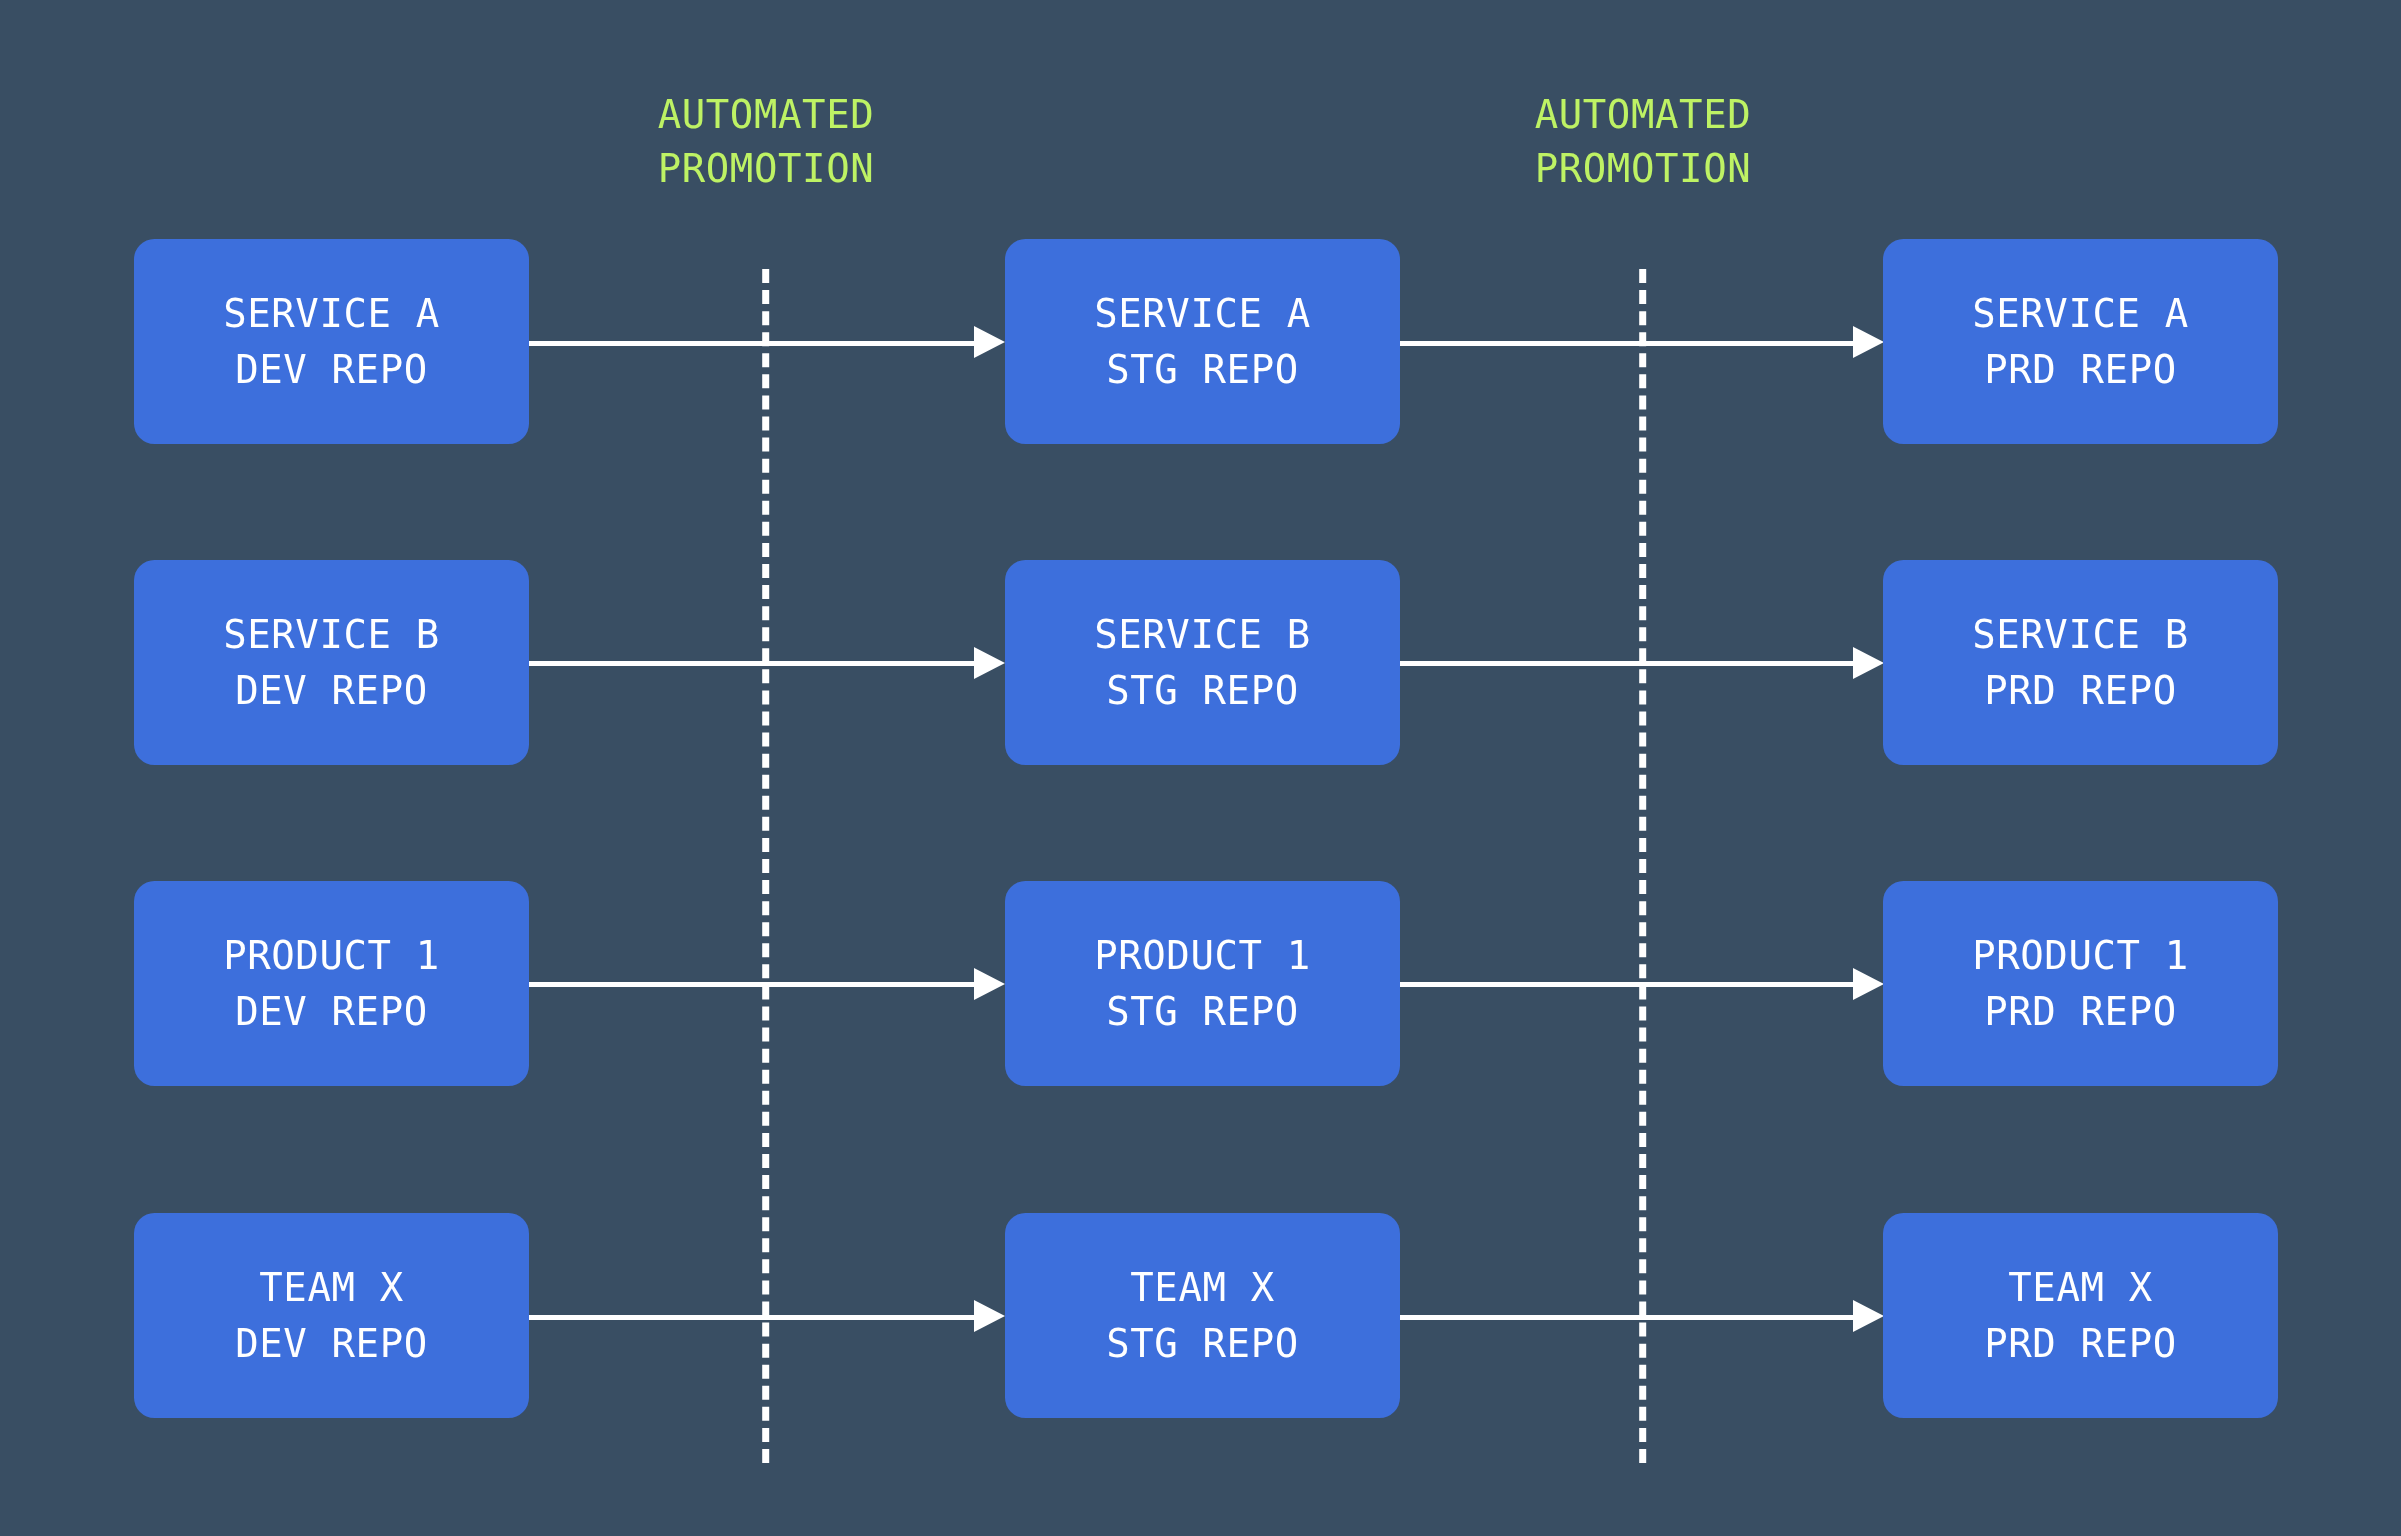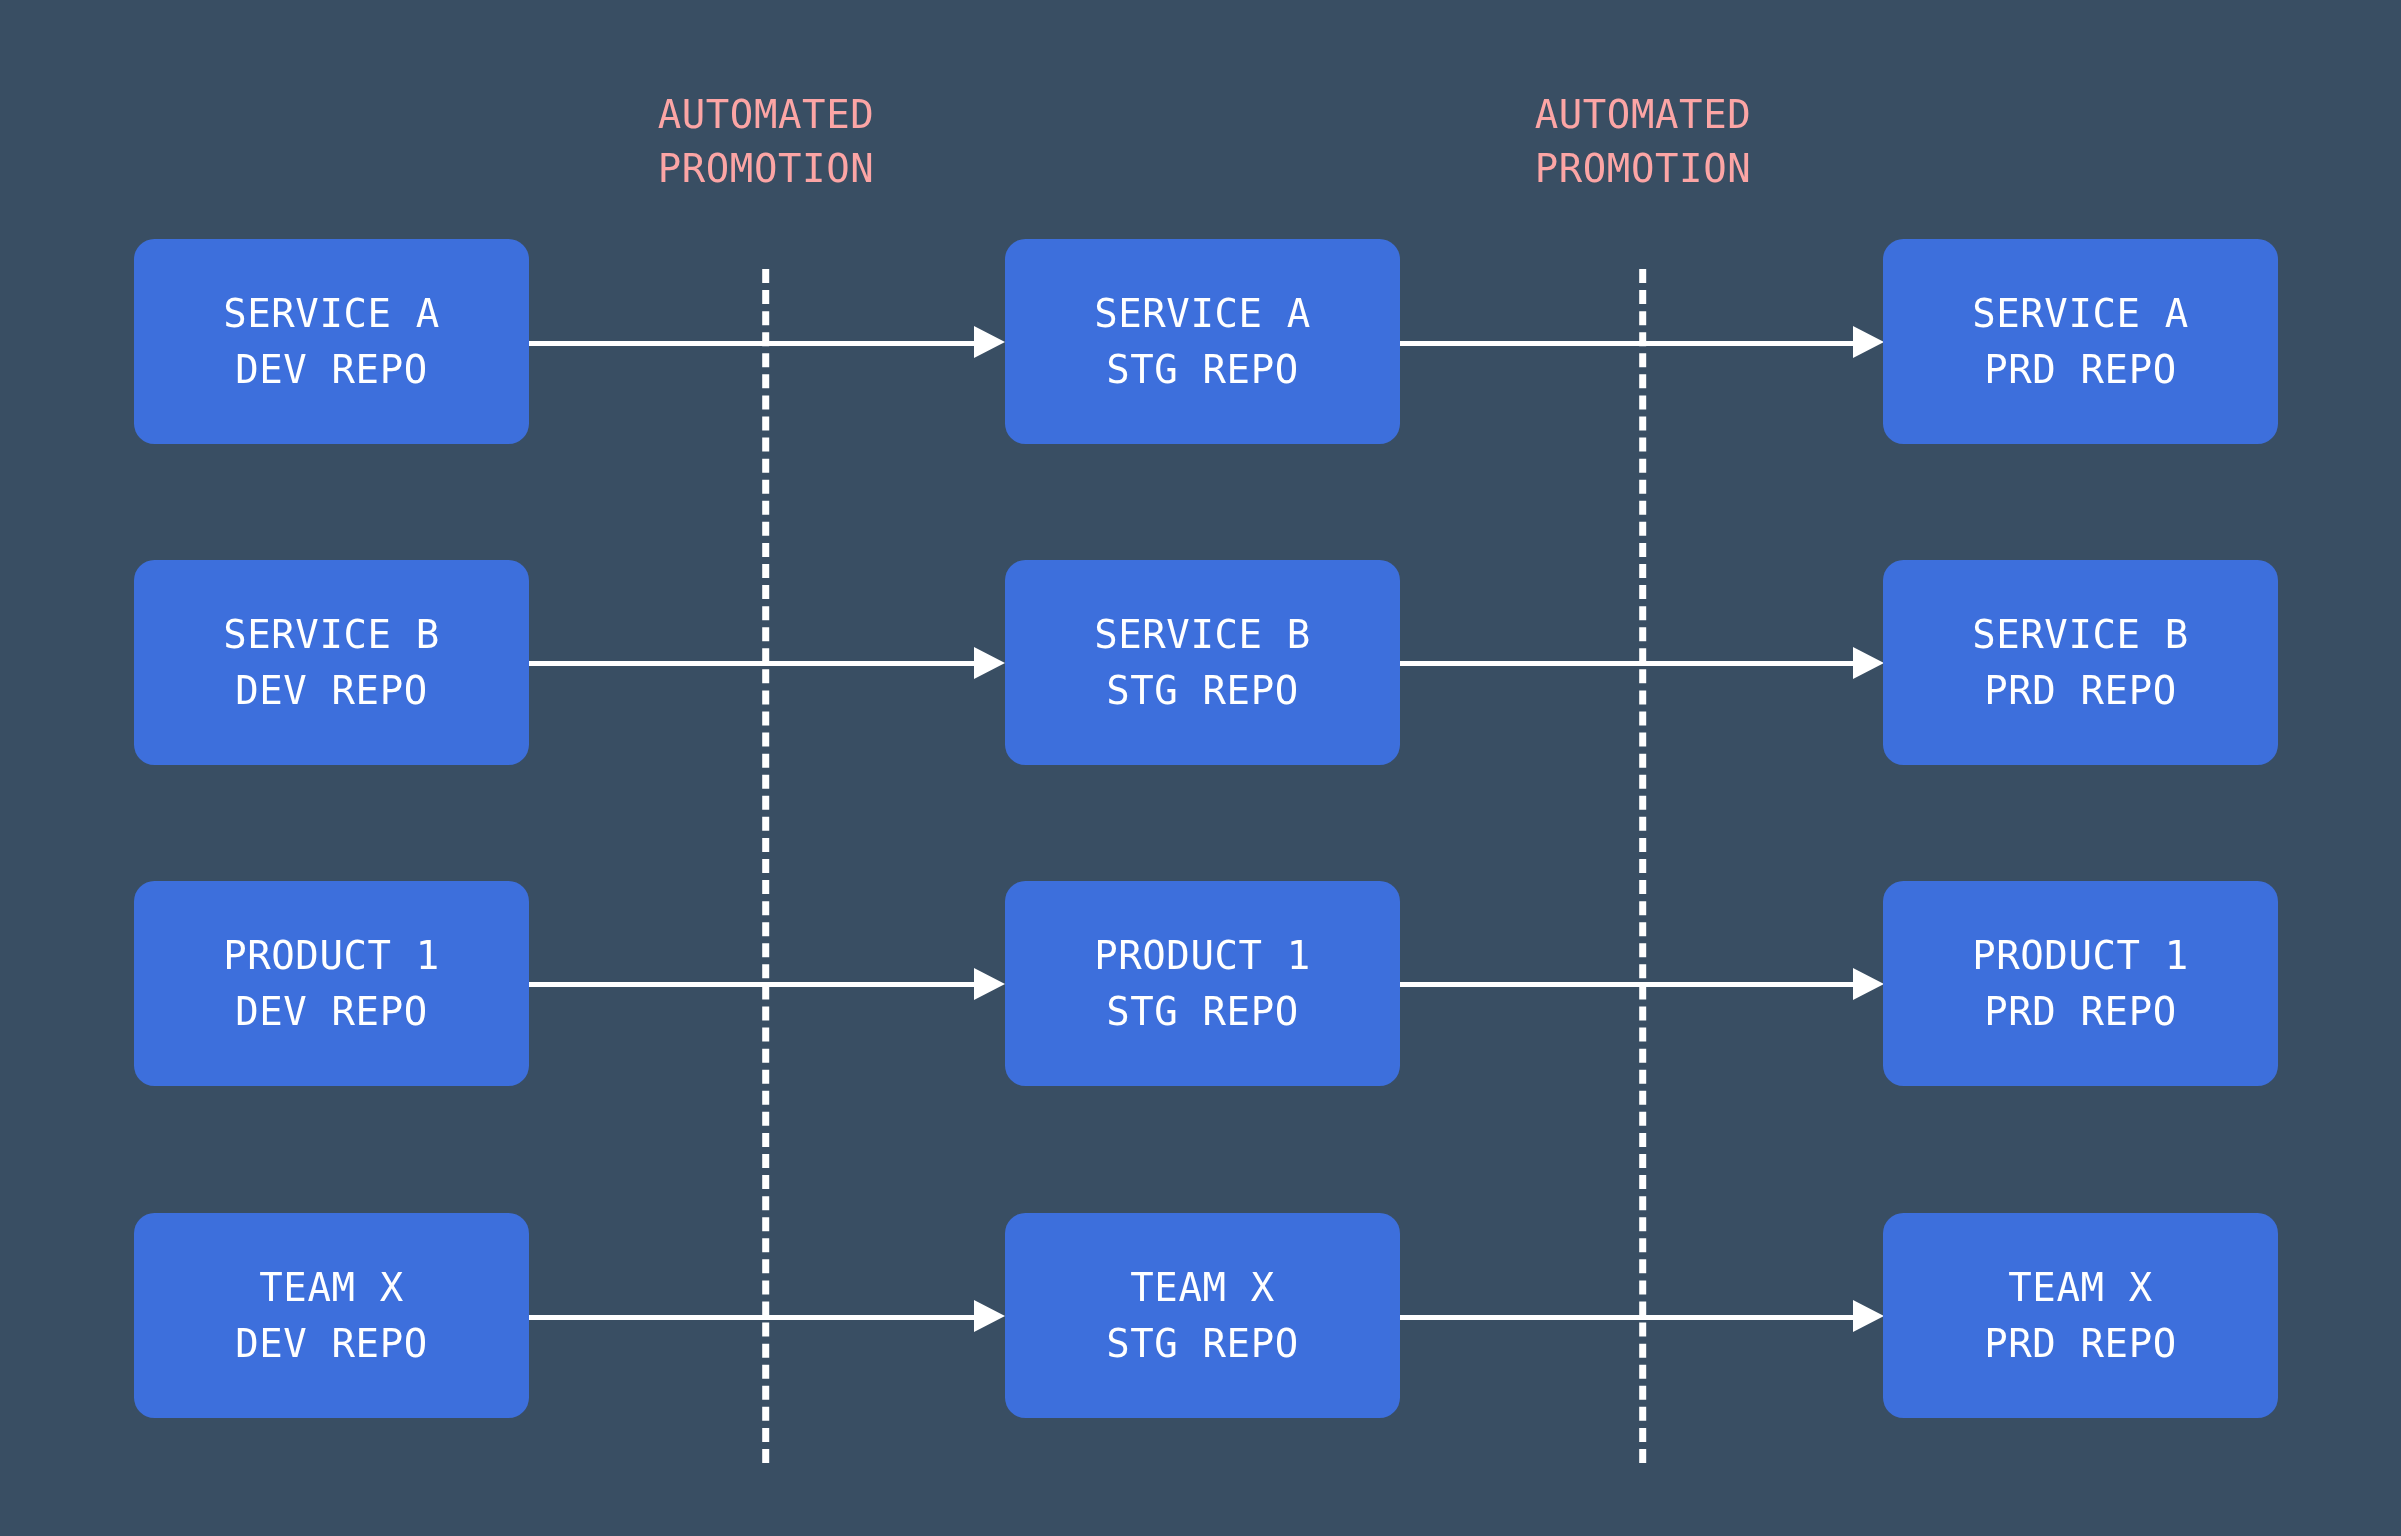--- a/index.html
+++ b/index.html
@@ -14,21 +14,21 @@
     position: relative;
     width: 2401px;
     height: 1537px;
     background: #394e63;
     overflow: hidden;
   }
 
   
   .col-header {
     position: absolute;
-    color: #fca5a5;
+    color: #bef264;
     font-family: "DejaVu Sans Mono", monospace;
     font-size: 39px;
     line-height: 1.38;
     letter-spacing: 0.6px;
     text-align: center;
     white-space: pre-line;
     transform: translateX(-50%);
     font-weight: 400;
   }
 

